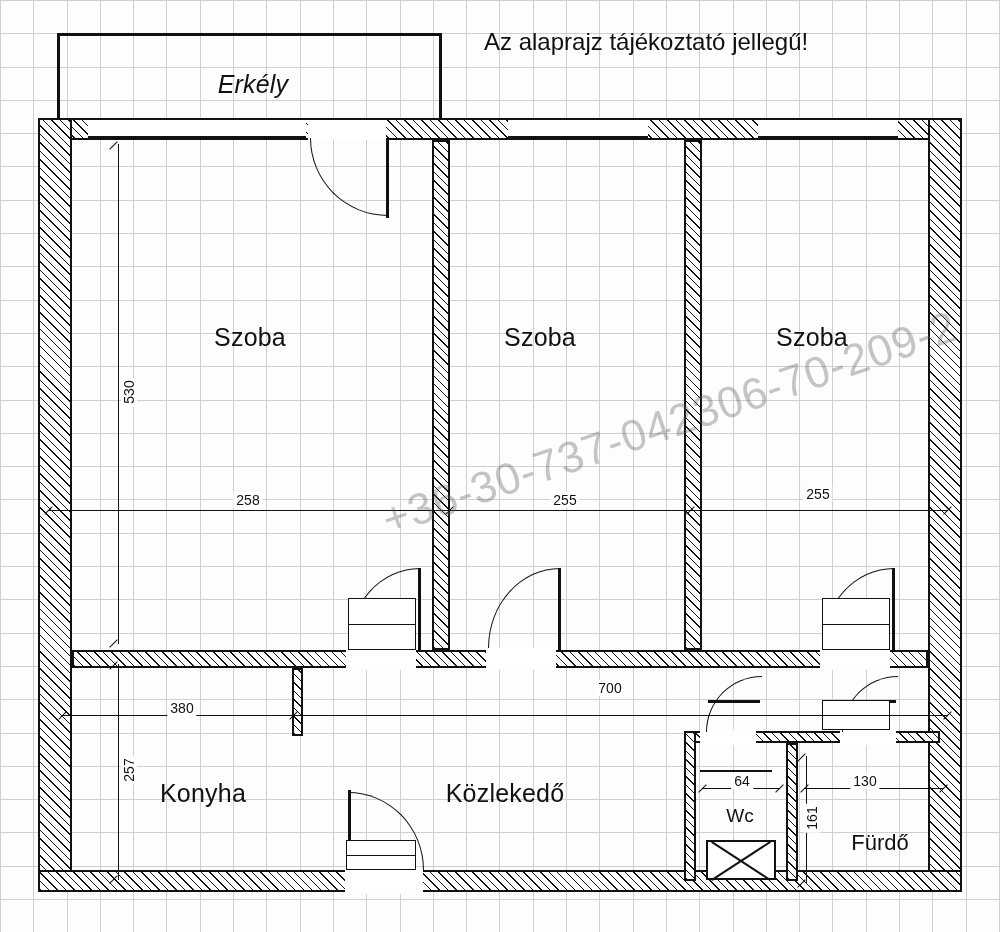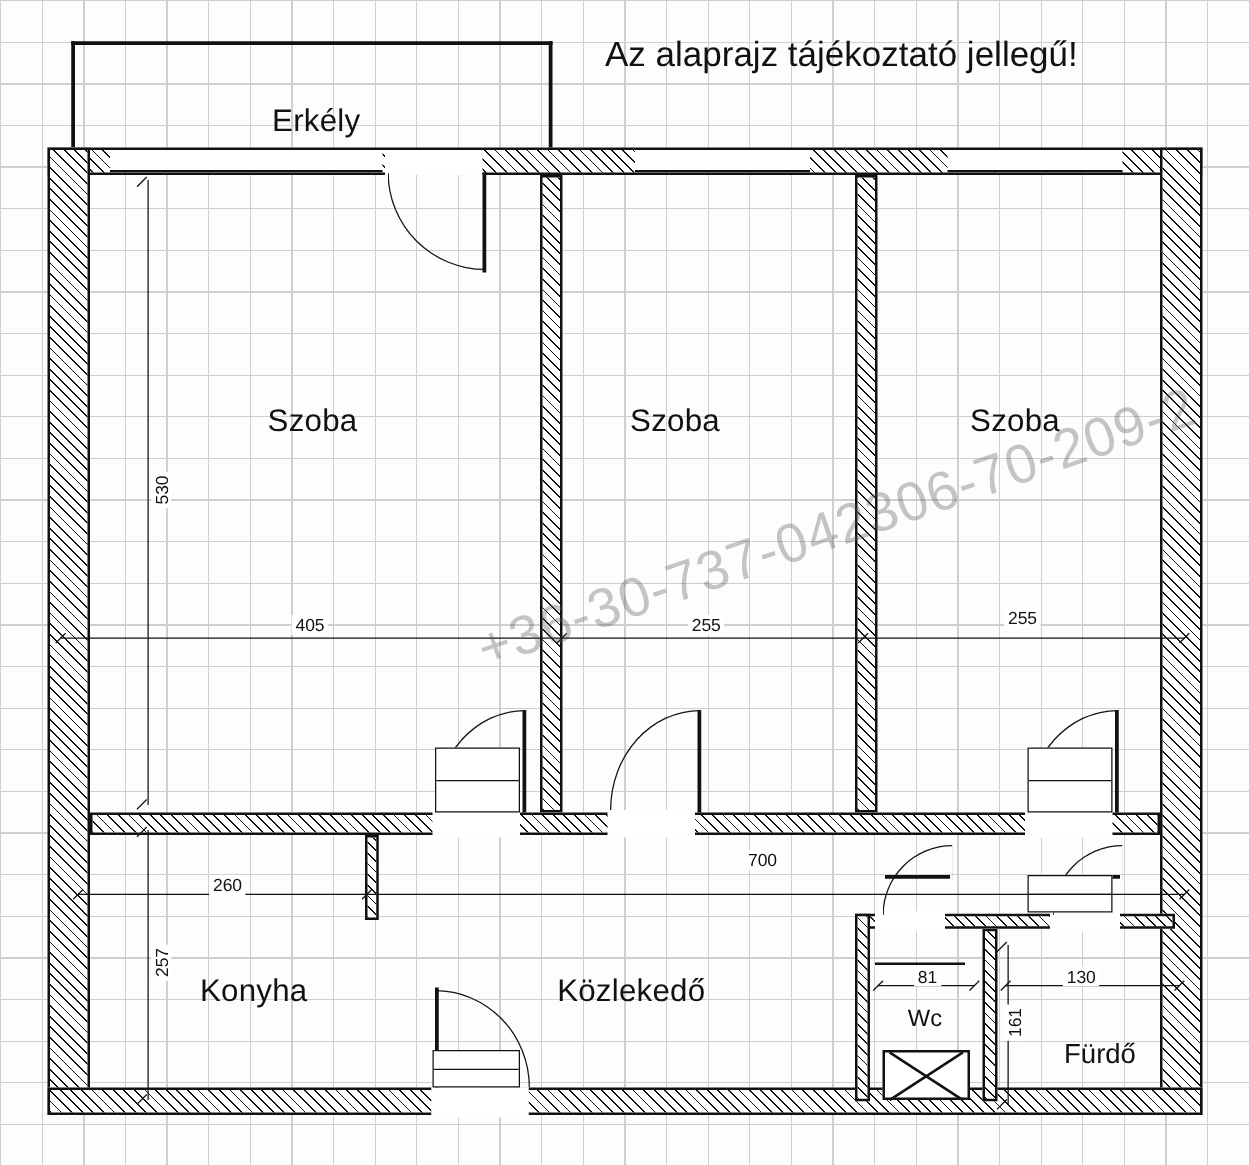--- a/index.html
+++ b/index.html
@@ -46,21 +46,21 @@
   }
   .small-label{
     position:absolute;
     font-size:19px;
     color:#111;
     white-space:nowrap;
     transform:translate(-50%,-50%);
   }
   .note{
     position:absolute;
-    font-size:28px;
+    font-size:24px;
     color:#111;
     white-space:nowrap;
   }
   
   .dim{
     position:absolute;
     font-size:14px;
     color:#111;
     white-space:nowrap;
     transform:translate(-50%,-50%);
@@ -124,21 +124,21 @@
 </head>
 <body>
 
 <div id="stage">
 
   <div class="note" style="left:484px;top:28px;">Az alaprajz tájékoztató jellegű!</div>
 
   <div class="thinline" style="left:57px;top:33px;width:385px;height:3px;"></div>
   <div class="thinline" style="left:57px;top:33px;width:3px;height:92px;"></div>
   <div class="thinline" style="left:439px;top:33px;width:3px;height:92px;"></div>
-  <div class="room-label" style="left:253px;top:97px;">Erkély</div>
+  <div class="room-label" style="left:253px;top:84px;font-style:italic;">Erkély</div>
 
   <div class="wall" style="left:38px;top:118px;width:924px;height:22px;"></div>
   <div class="wall" style="left:38px;top:118px;width:34px;height:774px;"></div>
   <div class="wall" style="left:928px;top:118px;width:34px;height:774px;"></div>
   <div class="wall" style="left:38px;top:870px;width:924px;height:22px;"></div>
 
   <div class="void" style="left:88px;top:120px;width:218px;height:18px;border-bottom:2px solid #111;"></div>
   <div class="void" style="left:508px;top:120px;width:140px;height:18px;border-bottom:2px solid #111;"></div>
   <div class="void" style="left:758px;top:120px;width:140px;height:18px;border-bottom:2px solid #111;"></div>
 
@@ -197,45 +197,45 @@
   <div class="room-label" style="left:505px;top:793px;">Közlekedő</div>
   <div class="small-label" style="left:740px;top:816px;text-align:right;">Wc</div>
   <div class="small-label" style="left:880px;top:843px;font-size:22px;">Fürdő</div>
 
   <div class="dimline" style="left:48px;top:510px;width:900px;height:1px;"></div>
   <div class="tick" style="left:48px;top:505px;"></div>
   <div class="tick" style="left:449px;top:505px;"></div>
   <div class="tick" style="left:690px;top:505px;"></div>
   <div class="tick" style="left:947px;top:505px;"></div>
 
-  <div class="dim" style="left:248px;top:500px;">405</div>
+  <div class="dim" style="left:248px;top:500px;">258</div>
   <div class="dim" style="left:565px;top:500px;">255</div>
   <div class="dim" style="left:818px;top:494px;">255</div>
 
   <div class="dimline" style="left:118px;top:144px;width:1px;height:500px;"></div>
   <div class="tick" style="left:113px;top:140px;"></div>
   <div class="tick" style="left:113px;top:638px;"></div>
   <div class="dim vert" style="left:129px;top:392px;">530</div>
 
   <div class="dimline" style="left:62px;top:715px;width:886px;height:1px;"></div>
   <div class="tick" style="left:62px;top:710px;"></div>
   <div class="tick" style="left:293px;top:710px;"></div>
   <div class="tick" style="left:947px;top:710px;"></div>
-  <div class="dim" style="left:182px;top:708px;">260</div>
+  <div class="dim" style="left:182px;top:708px;">380</div>
   <div class="dim" style="left:610px;top:688px;">700</div>
 
   <div class="dimline" style="left:118px;top:664px;width:1px;height:216px;"></div>
   <div class="tick" style="left:113px;top:660px;"></div>
   <div class="tick" style="left:113px;top:874px;"></div>
   <div class="dim vert" style="left:129px;top:770px;">257</div>
 
   <div class="dimline" style="left:702px;top:788px;width:78px;height:1px;"></div>
   <div class="tick" style="left:702px;top:783px;"></div>
   <div class="tick" style="left:779px;top:783px;"></div>
-  <div class="dim" style="left:742px;top:781px;">81</div>
+  <div class="dim" style="left:742px;top:781px;">64</div>
 
   <div class="dimline" style="left:804px;top:788px;width:140px;height:1px;"></div>
   <div class="tick" style="left:804px;top:783px;"></div>
   <div class="tick" style="left:943px;top:783px;"></div>
   <div class="dim" style="left:865px;top:781px;">130</div>
 
   <div class="dimline" style="left:806px;top:756px;width:1px;height:128px;"></div>
   <div class="tick" style="left:801px;top:752px;"></div>
   <div class="tick" style="left:801px;top:878px;"></div>
   <div class="dim vert" style="left:812px;top:818px;">161</div>

